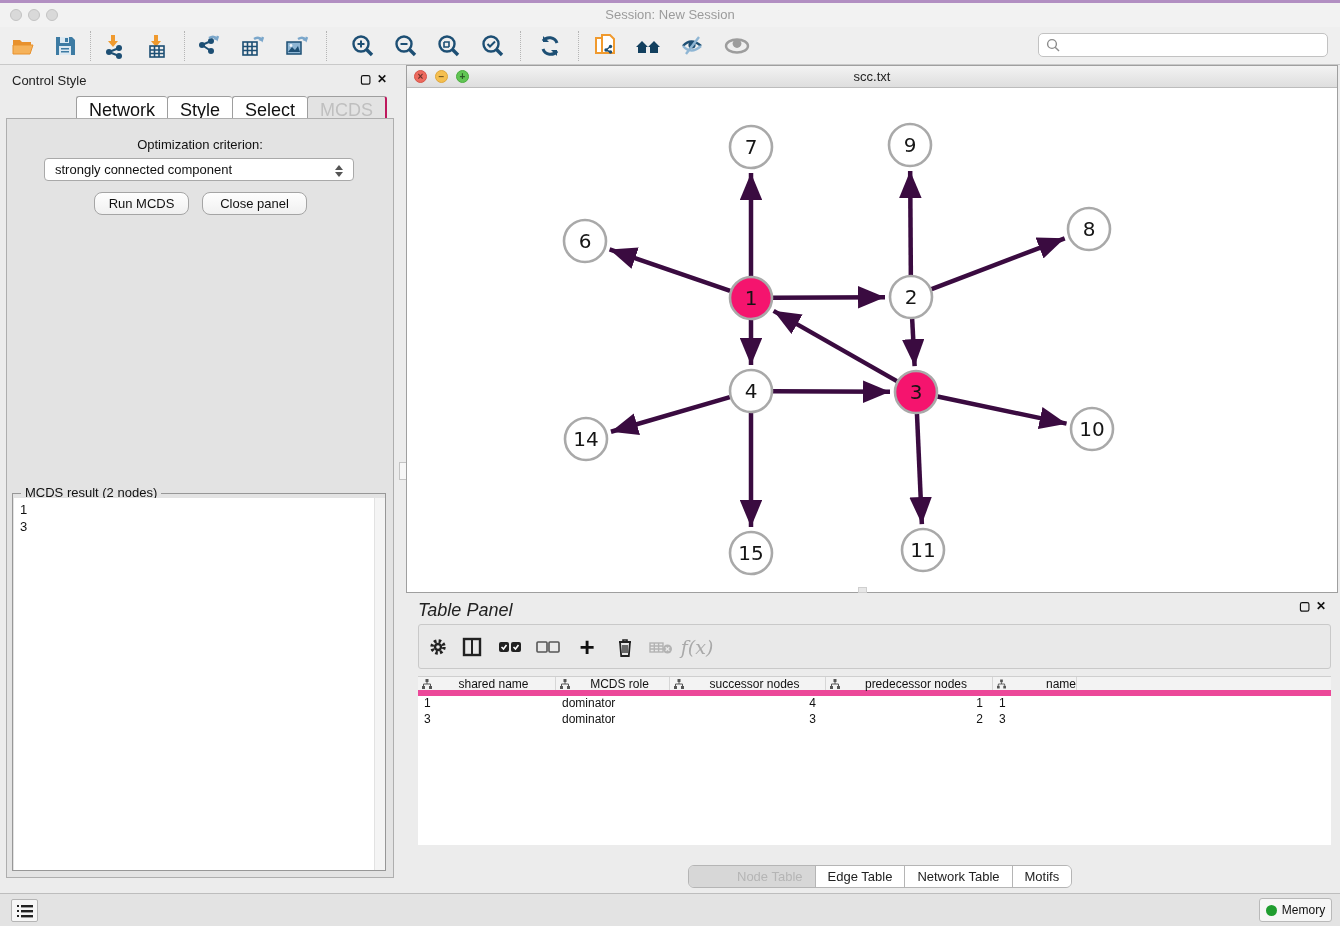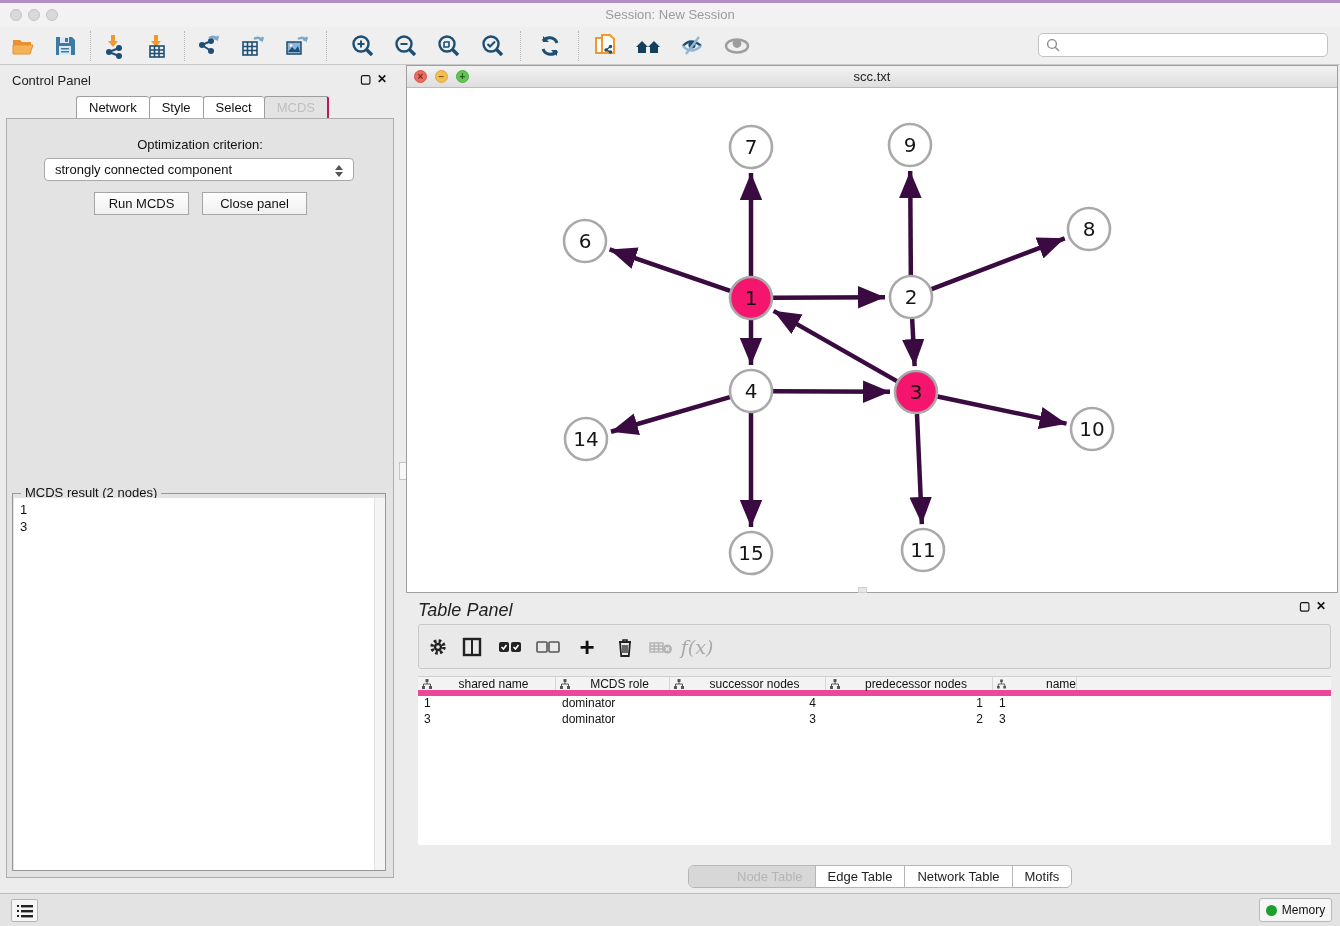--- a/index.html
+++ b/index.html
@@ -14,31 +14,31 @@
   
   #toolbar { left:0; top:27px; width:1340px; height:38px; background:#efefef; border-bottom:1px solid #c9c9c9; }
   .tb-btn { top:5px; width:28px; height:28px; display:flex; align-items:center; justify-content:center; }
   .tb-sep { top:4px; width:1px; height:30px; border-left:1px dotted #b5b5b5; }
   #search-box { left:1038px; top:6px; width:290px; height:24px; background:#fff; border:1px solid #c2c2c2; border-radius:5px; display:flex; align-items:center; }
   #search-box svg { margin-left:7px; }
   #search-box input { border:none; outline:none; flex:1; font-size:12px; background:transparent; margin-left:5px; }
   #cp-title { left:12px; top:73px; font-size:13px; color:#222; }
   .win-ctl { font-size:12px; color:#111; font-weight:bold; line-height:12px; }
   #cp-tabs { left:76px; top:96px; height:23px; display:flex; }
-  .cp-tab { font-size:13px; color:#111; background:#fff; border:1px solid #9e9e9e; border-right:none; padding:3px 12px 0 12px; border-radius:3px 3px 0 0; }
+  .cp-tab { font-size:18px; color:#111; background:#fff; border:1px solid #9e9e9e; border-right:none; padding:3px 12px 0 12px; border-radius:3px 3px 0 0; }
   .cp-tab:last-child { border-right:2px solid #be185d; }
   .cp-tab.selected { background:#e3e3e3; color:#bfbfbf; }
   #cp-body { left:6px; top:118px; width:388px; height:760px; background:#e3e3e3; border:1px solid #aeaeae; }
   #opt-label { left:6px; top:137px; width:388px; text-align:center; font-size:13px; color:#111; }
   #opt-select { left:44px; top:158px; width:310px; height:23px; background:#fff; border:1px solid #a9a9a9; border-radius:4px; font-size:13px; color:#111; display:flex; align-items:center; padding-left:10px; }
   #opt-stepper { right:8px; top:4px; width:10px; }
   #opt-stepper div { width:0; height:0; border-left:4px solid transparent; border-right:4px solid transparent; margin:2px 0; }
   .tri-up { border-bottom:5px solid #555; }
   .tri-dn { border-top:5px solid #555; }
-  .push-btn { height:23px; background:linear-gradient(#fefefe,#f0f0f0); border:1px solid #a5a5a5; border-radius:0; font-size:13px; color:#111; text-align:center; line-height:21px; }
+  .push-btn { height:23px; background:linear-gradient(#fefefe,#f0f0f0); border:1px solid #a5a5a5; border-radius:8px; font-size:13px; color:#111; text-align:center; line-height:21px; }
   #run-btn   { left:94px;  top:192px; width:95px; }
   #close-btn { left:202px; top:192px; width:105px; }
   #result-box { left:12px; top:493px; width:374px; height:378px; border:1px solid #979797; }
   #result-legend { left:8px; top:-9px; background:#e3e3e3; padding:0 4px; font-size:13px; color:#111; }
   #result-area { left:1px; top:4px; width:371px; height:372px; background:#fff; }
   #result-text { padding:3px 0 0 6px; font-size:13px; color:#111; white-space:pre; line-height:17px; }
   #result-scroll { right:0; top:0; width:11px; height:372px; background:#f4f4f4; border-left:1px solid #e2e2e2; }
   
   #v-split { left:400px; top:65px; width:6px; height:828px; background:#ececec; }
   #v-grip { left:399px; top:462px; width:8px; height:18px; background:#f7f7f7; border:1px solid #c4c4c4; }
@@ -221,21 +221,21 @@
     </div>
   <div class="abs" id="search-box">
     <svg width="14" height="14">
         <circle cx="6" cy="6" r="4.4" fill="none" stroke="#8c8c8c" stroke-width="1.4"></circle>
         <path d="M9.2 9.2 L13 13" stroke="#8c8c8c" stroke-width="1.4"></path>
       </svg>
     <input type="text" placeholder="" style="">
   </div>
 </div>
 
-<div class="abs" id="cp-title">Control Panel</div>
+<div class="abs" id="cp-title">Control Style</div>
 <div class="abs win-ctl" style="left:360px; top:73px;">▢</div>
 <div class="abs win-ctl" style="left:377px; top:73px;">✕</div>
 <div class="abs" id="cp-tabs">
     <span class="cp-tab">Network</span>
     <span class="cp-tab">Style</span>
     <span class="cp-tab">Select</span>
     <span class="cp-tab selected">MCDS</span>
   </div>
 <div class="abs" id="cp-body"></div>
 <div class="abs" id="opt-label">Optimization criterion:</div>

